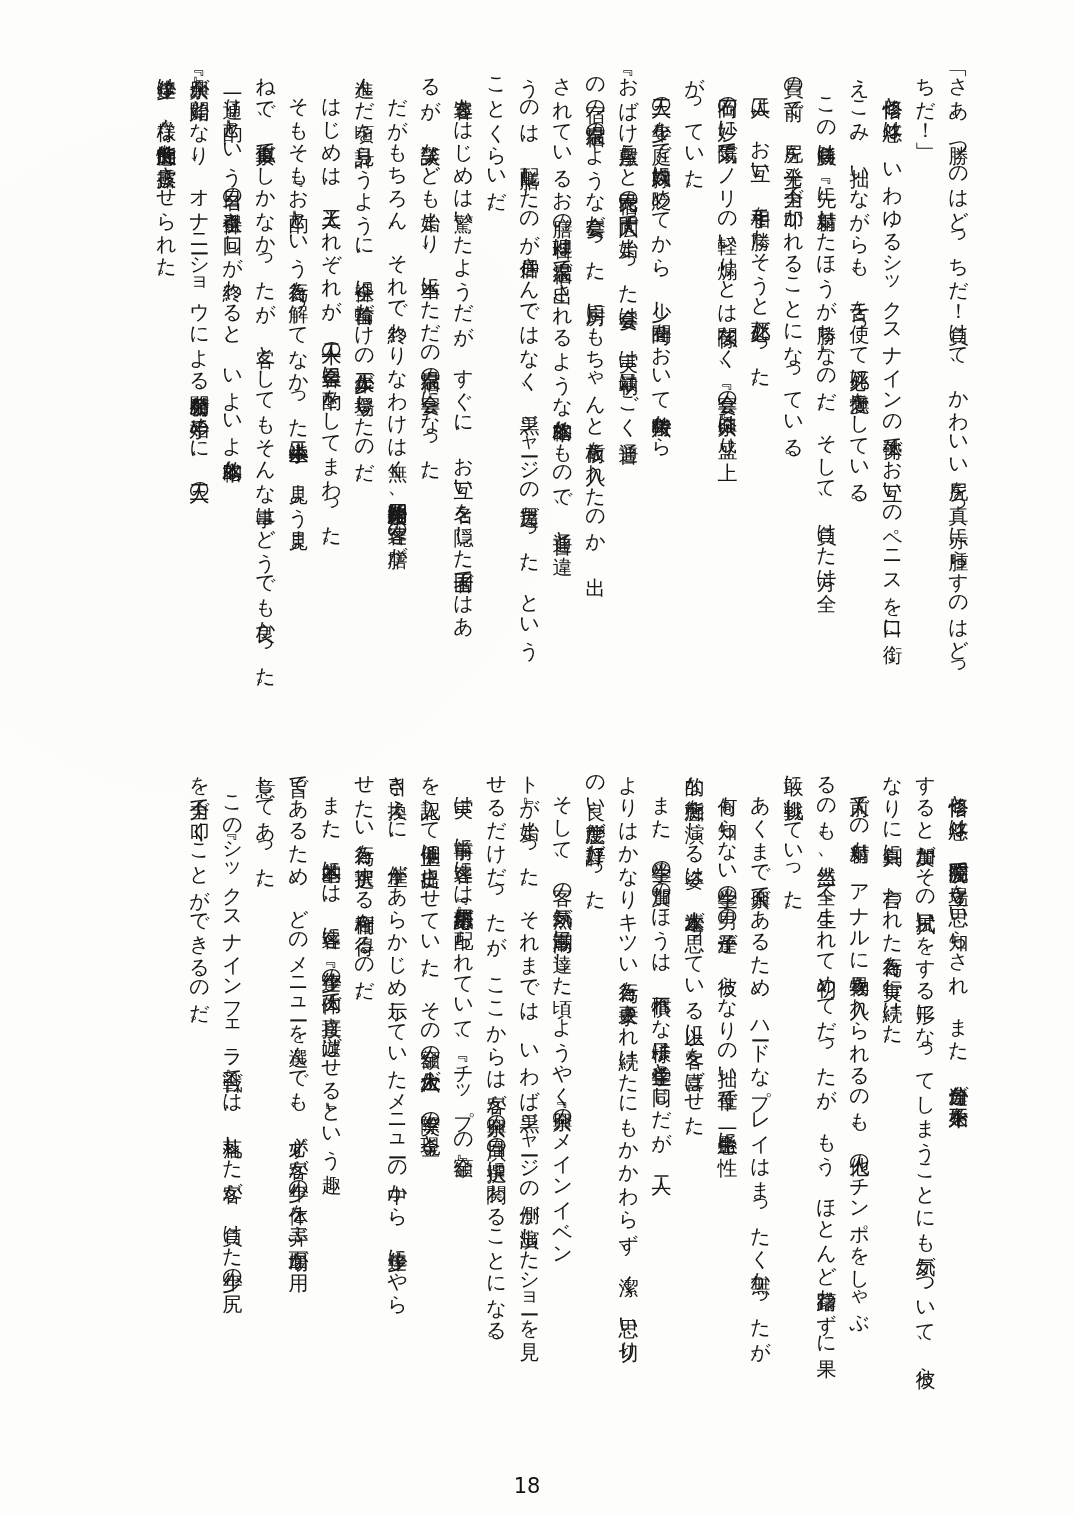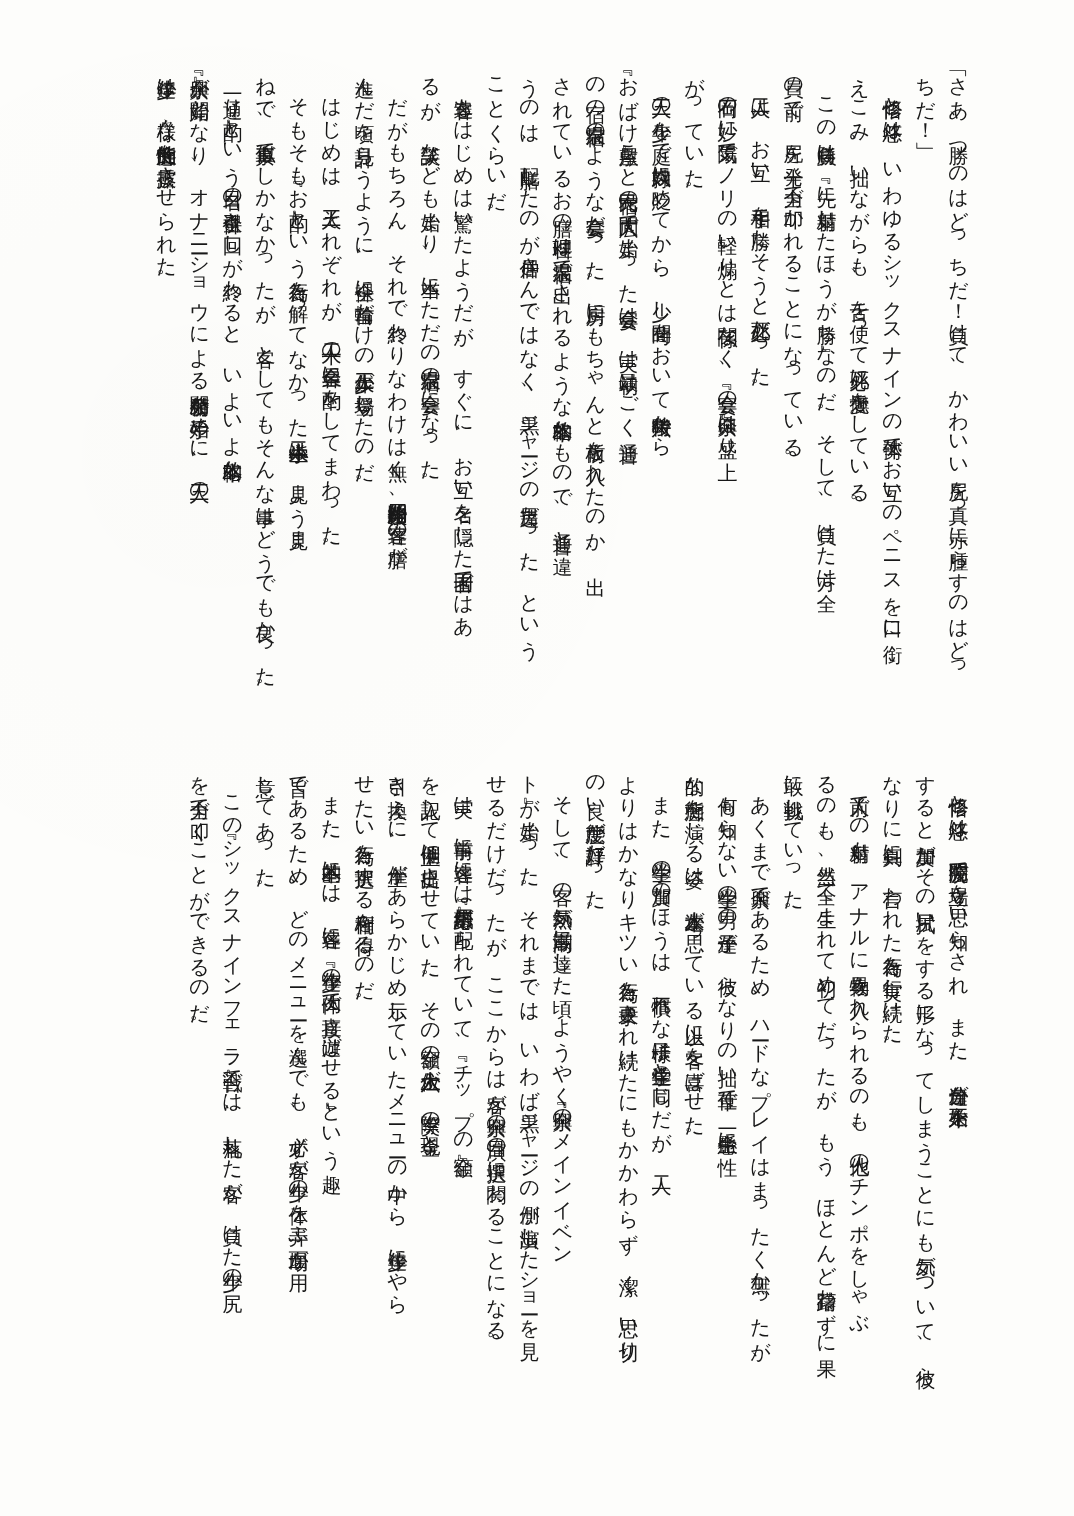--- a/index.html
+++ b/index.html
@@ -111,13 +111,14 @@
         <div class="tline">を記入して主催側に提出させていた。その金額の上位六人が、実際の現金と</div>
         <div class="tline">引き換えに、主催があらかじめ示していたメニューの中から、少年達にやら</div>
         <div class="tline">せたい行為を選択する権利を得るのだ。</div>
         <div class="tline indent">また、基本的には、客達に、『少年達の肉体で直接、遊ばせる』という趣</div>
         <div class="tline">旨であるため、どのメニューを選んでも、必ず客が少年の体を弄ぶ場面が用</div>
         <div class="tline">意してあった。</div>
         <div class="tline indent">この『シックスナインフェラ合戦』では、落札した客が、負けた少年の尻</div>
         <div class="tline">を全力で叩くことができるのだ。</div>
       </section>
   </main>
+  <footer class="page-number">18</footer>
 </div>
 
 </body></html>

